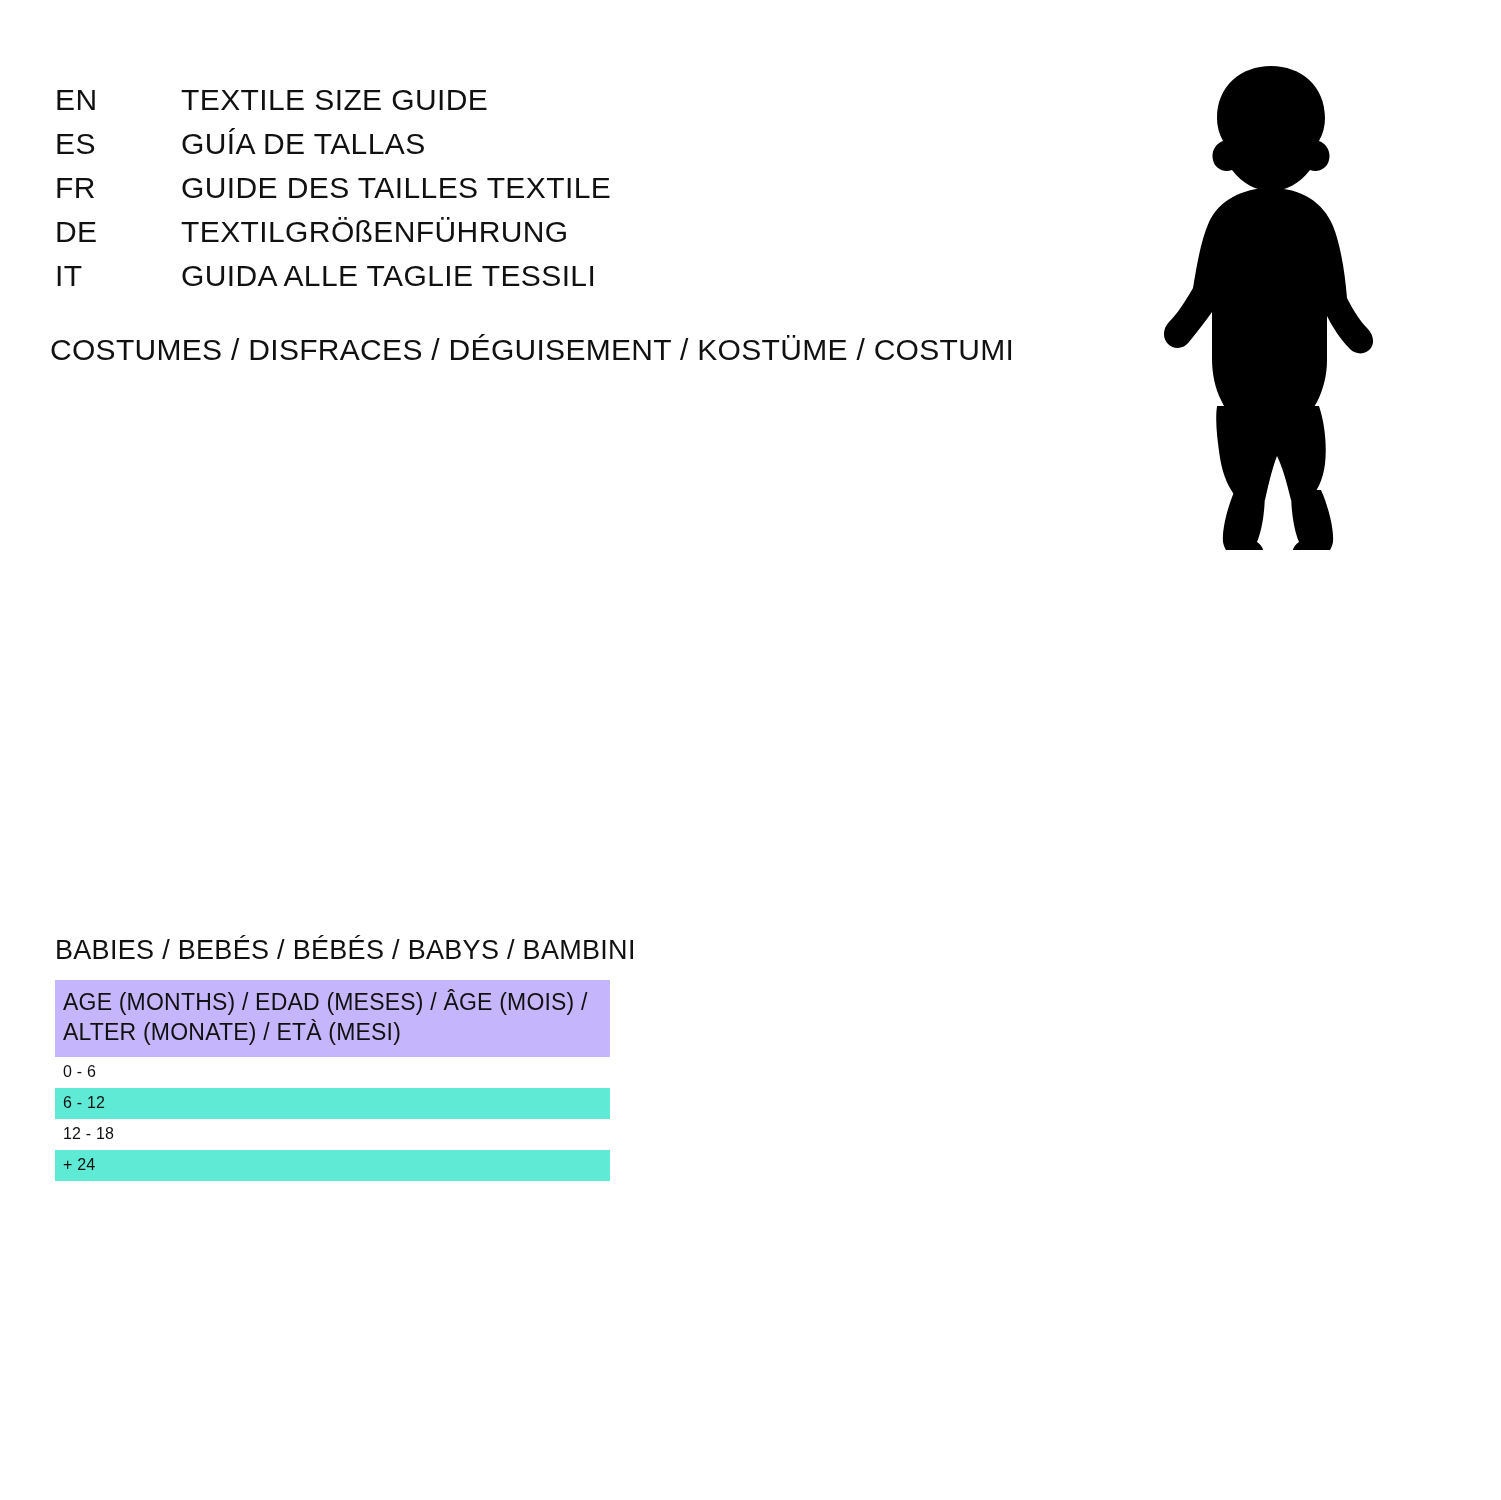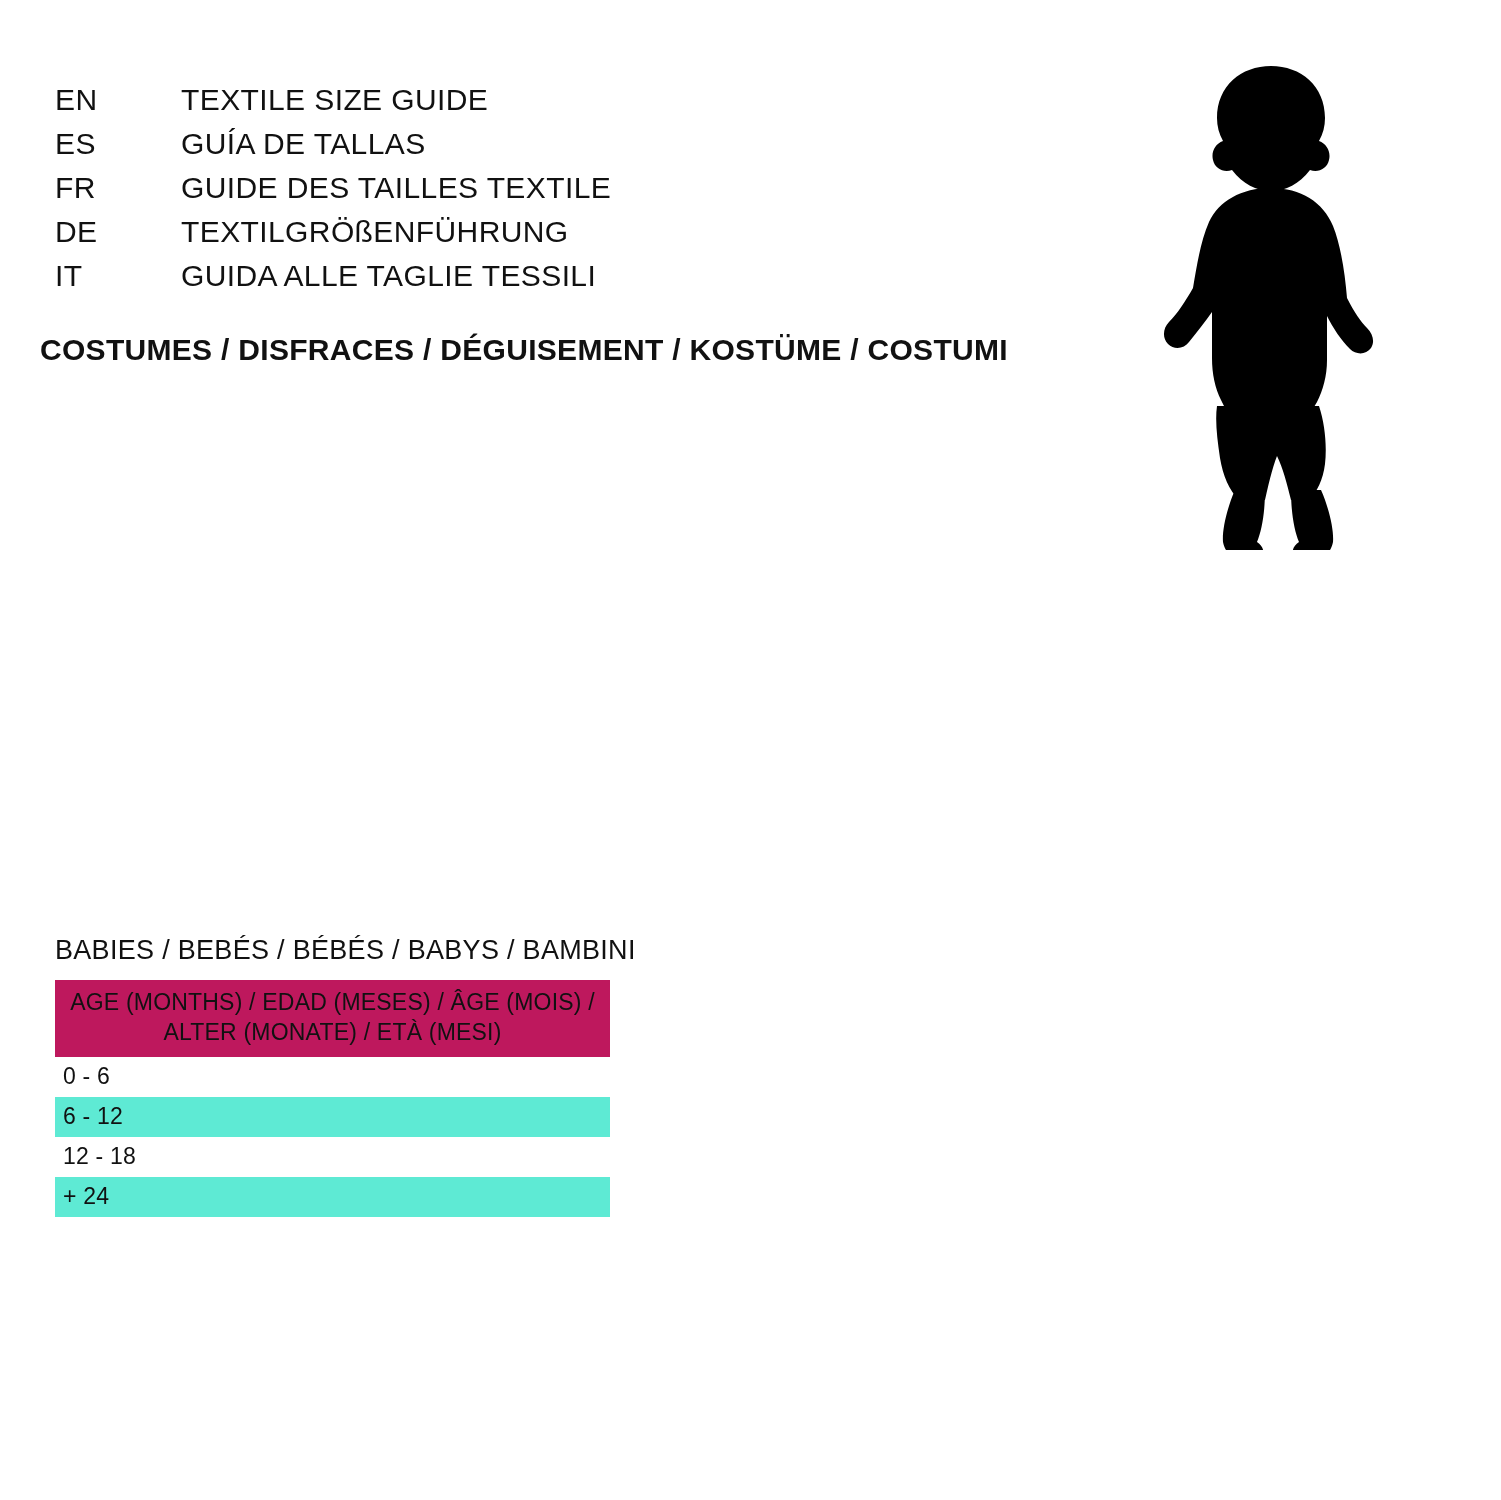--- a/index.html
+++ b/index.html
@@ -33,24 +33,24 @@
     white-space: nowrap;
   }
   .lang-code {
     width: 78px;
     flex: 0 0 78px;
   }
   .lang-text { flex: 1 1 auto; margin-left: 48px; }
 
   .costumes-line {
     position: absolute;
-    left: 40px;
+    left: 50px;
     top: 333px;
     font-size: 30px;
-    font-weight: bold;
+    font-weight: normal;
     letter-spacing: 0.3px;
     white-space: nowrap;
   }
 
   
   .silhouette {
     position: absolute;
     left: 1105px;
     top: 60px;
     width: 340px;
@@ -70,30 +70,30 @@
     letter-spacing: 0.3px;
     margin-bottom: 14px;
     white-space: nowrap;
   }
   table.size-table {
     border-collapse: collapse;
     width: 555px;
     table-layout: fixed;
   }
   table.size-table th {
-    background: #be185d;
-    text-align: center;
+    background: #c4b5fd;
+    text-align: left;
     font-weight: normal;
     font-size: 23px;
     line-height: 1.32;
     padding: 7px 8px 9px 8px;
     letter-spacing: 0.2px;
   }
   table.size-table td {
-    font-size: 23px;
+    font-size: 16px;
     padding: 6px 8px 7px 8px;
     letter-spacing: 0.2px;
     background: #ffffff;
   }
   table.size-table tr.alt td {
     background: #5eead4;
     margin-left: 32px;
   }
 </style>
 </head>

